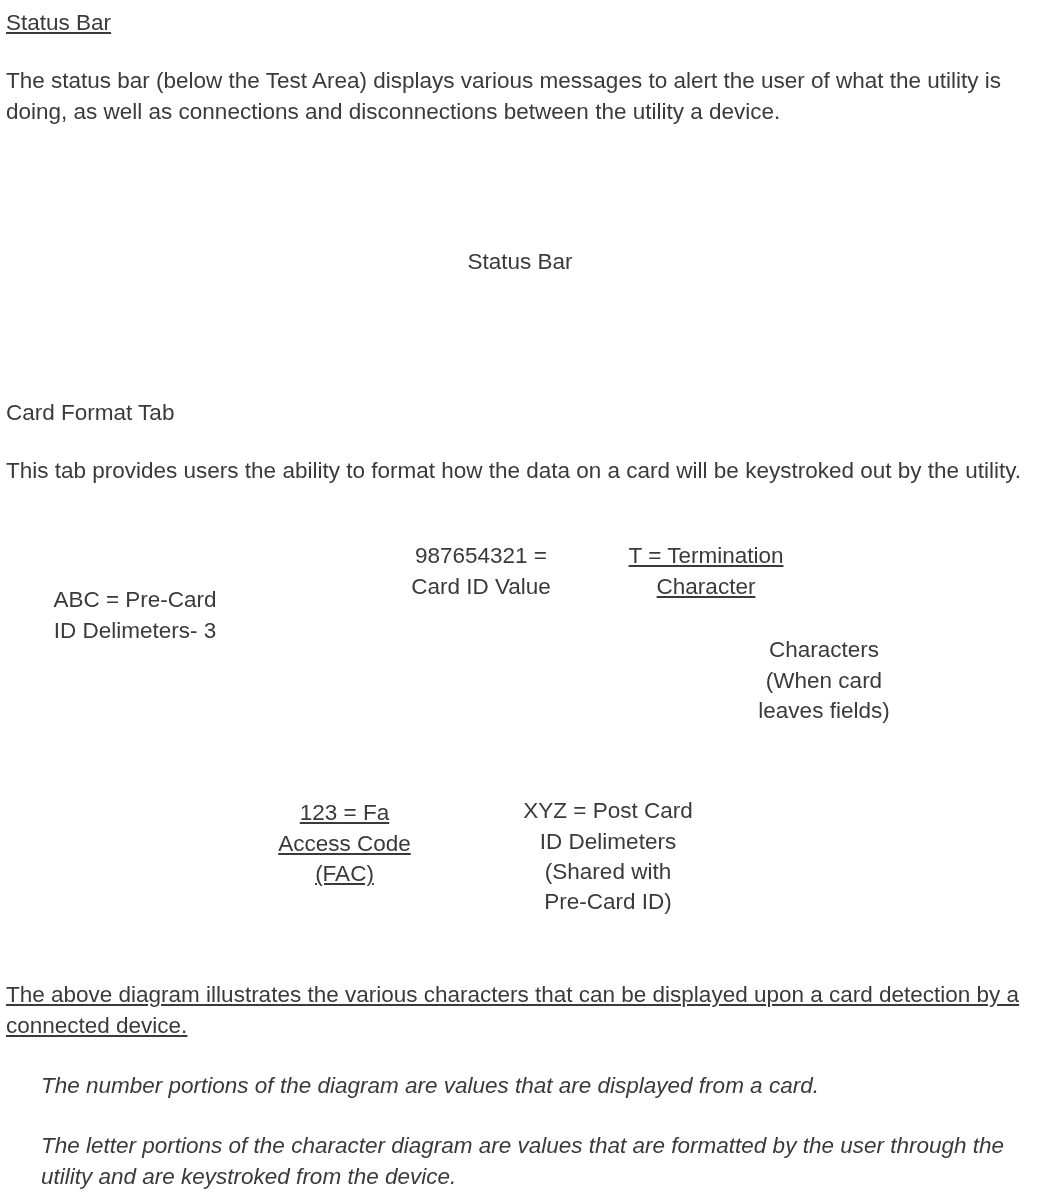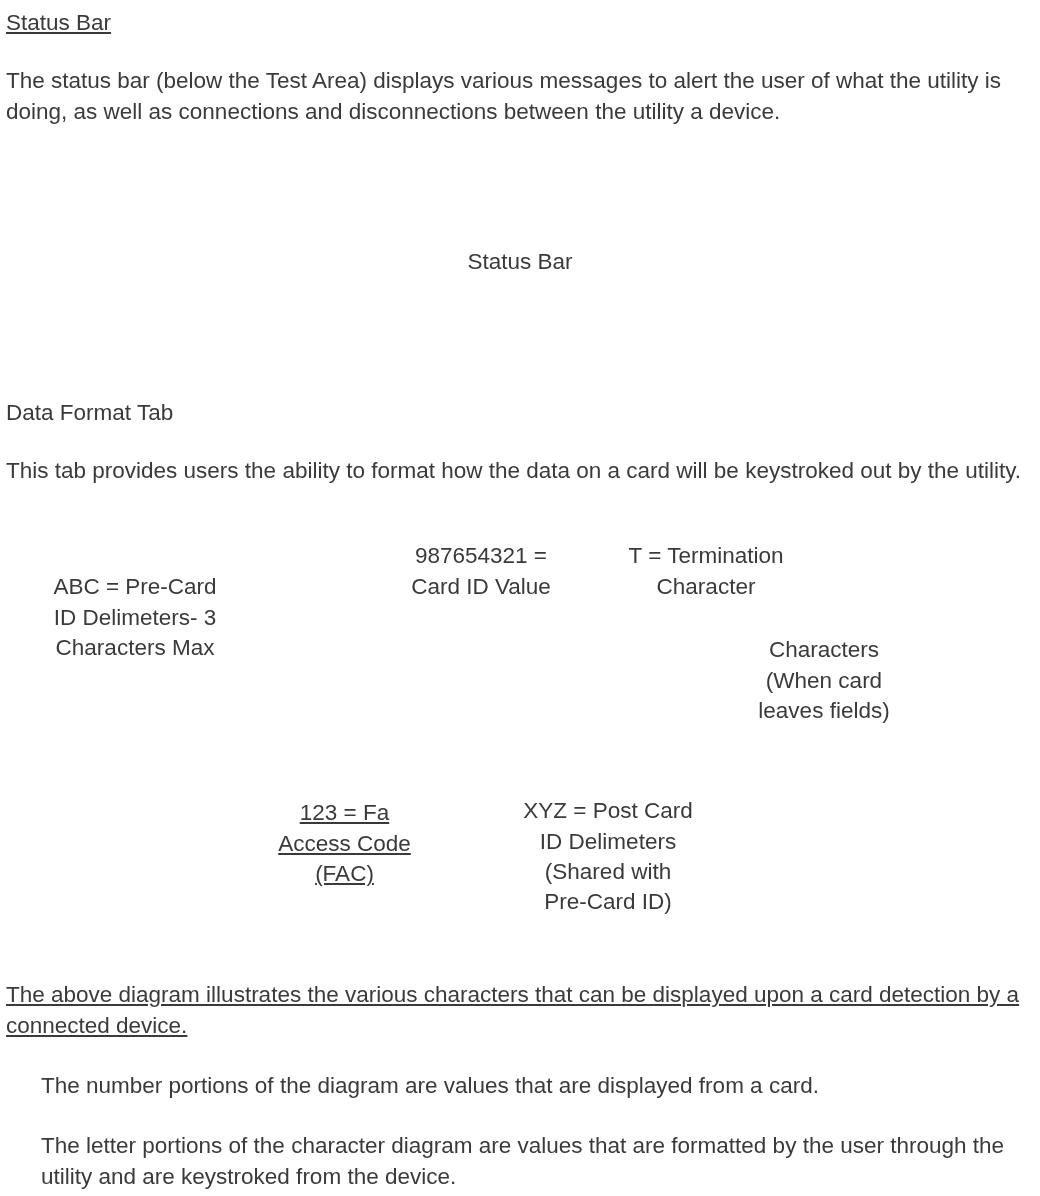--- a/index.html
+++ b/index.html
@@ -45,32 +45,33 @@
       text-align: center;
       line-height: 1.35;
       margin-top: 29px;
     }
     .callout .line {
       display: block;
       white-space: nowrap;
     }
     .abc {
       left: 29px;
-      top: 29px;
+      top: 42px;
       width: 200px;
     }
     .num987 {
       left: 385px;
       top: -2px;
       width: 180px;
     }
     .term {
       left: 610px;
       top: -2px;
       width: 180px;
+      text-decoration: underline;
     }
     .gn {
       left: 718px;
       top: 92px;
       width: 200px;
     }
     .fac {
       left: 266px;
       top: 255px;
       width: 145px;
@@ -81,41 +82,41 @@
       top: 253px;
       width: 200px;
     }
     .bottom-text {
       margin-top: 10px;
       text-decoration: underline;
     }
     .indented {
       margin-left: 35px;
       margin-top: 30px;
+      font-style: italic;
     }
   </style>
 </head>
 <body>
 
 <div class="section-title">Status Bar</div>
 
 <div class="para">The status bar (below the Test Area) displays various messages to alert the user of what the utility is doing, as well as connections and disconnections between the utility a device.</div>
 
 <div class="status-bar-label">Status Bar</div>
 
-<div class="section-title-plain">Data Format Tab</div>
+<div class="section-title-plain">Card Format Tab</div>
 
 <div class="para">This tab provides users the ability to format how the data on a card will be keystroked out by the utility.</div>
 
 <div class="diagram">
 
   <div class="callout abc">
     <span class="line">ABC = Pre-Card</span>
     <span class="line">ID Delimeters- 3</span>
-    <span class="line">Characters Max</span>
   </div>
 
   <div class="callout num987">
     <span class="line">987654321 =</span>
     <span class="line">Card ID Value</span>
   </div>
 
   <div class="callout term">
     <span class="line">T = Termination</span>
     <span class="line">Character</span>

